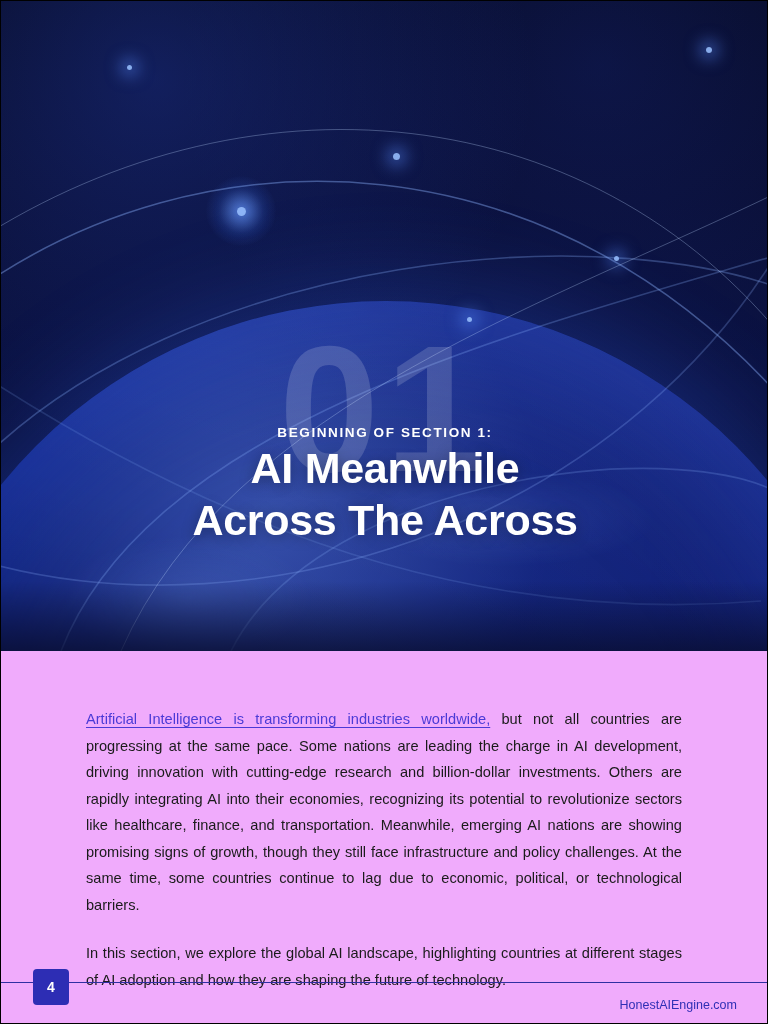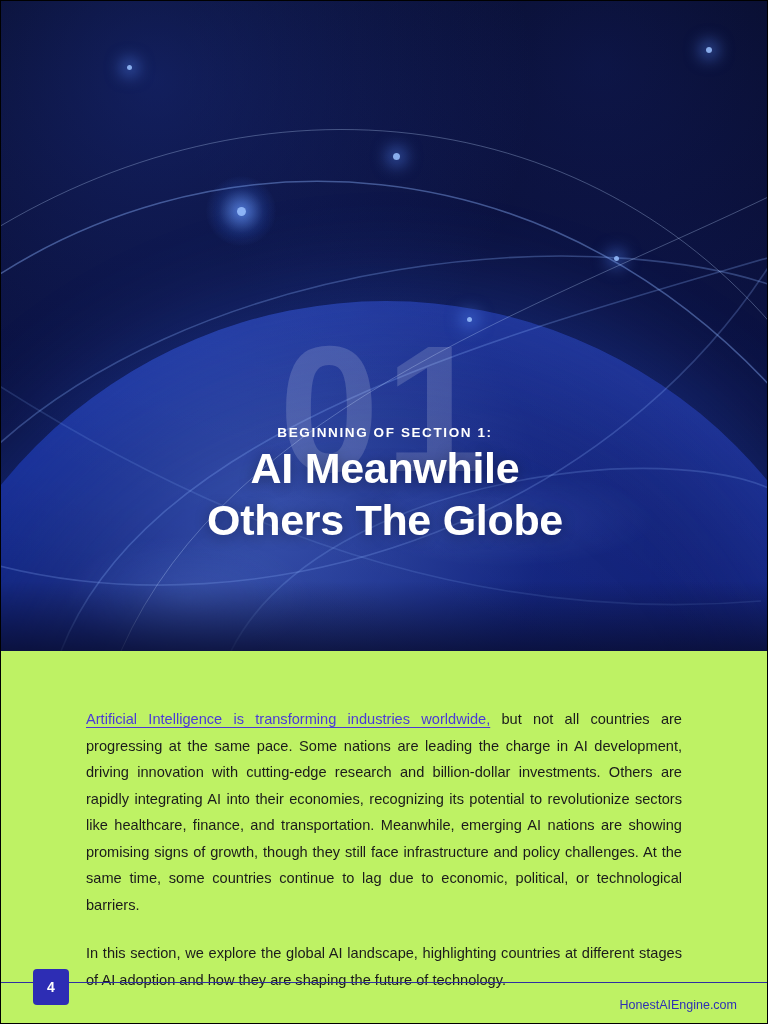--- a/index.html
+++ b/index.html
@@ -124,21 +124,21 @@
     letter-spacing: -0.3px;
     text-shadow: 0 2px 14px rgba(0,0,0,0.35);
   }
 
   
   .content {
     position: absolute;
     left: 0; right: 0;
     top: 650px;
     bottom: 0;
-    background: #bef264;
+    background: #f0abfc;
   }
   .body-copy {
     position: absolute;
     left: 85px;
     right: 85px;
     top: 55px;
     color: #1b1b1b;
     font-size: 14.6px;
     line-height: 1.82;
     text-align: justify;
@@ -217,21 +217,21 @@
         <path d="M-40 250 C 240 60, 600 90, 800 360"></path>
         <path d="M120 650 C 230 400, 560 300, 800 180"></path>
       </g>
     </svg>
 
     <div class="watermark">01</div>
 
     <div class="hero-text">
       <div class="eyebrow">BEGINNING OF SECTION 1:</div>
       <div class="hero-title">AI Meanwhile</div>
-      <div class="hero-title">Others The Globe</div>
+      <div class="hero-title">Across The Across</div>
     </div>
 
     <div class="hero-fade"></div>
   </div>
 
   <div class="content">
     <div class="body-copy">
       <p><a class="lead-link" href="#">Artificial Intelligence is transforming industries worldwide,</a><span> but not all countries are progressing at the same pace. Some nations are leading the charge in AI development, driving innovation with cutting-edge research and billion-dollar investments. Others are rapidly integrating AI into their economies, recognizing its potential to revolutionize sectors like healthcare, finance, and transportation. Meanwhile, emerging AI nations are showing promising signs of growth, though they still face infrastructure and policy challenges. At the same time, some countries continue to lag due to economic, political, or technological barriers.</span></p>
       <p>In this section, we explore the global AI landscape, highlighting countries at different stages of AI adoption and how they are shaping the future of technology.</p>
     </div>

